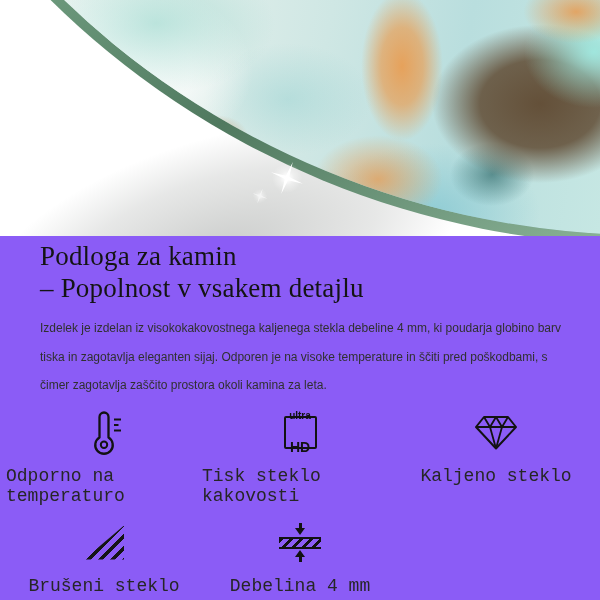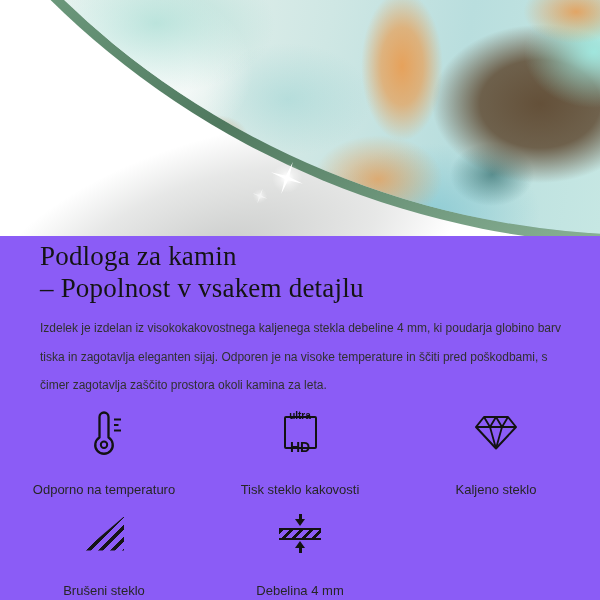--- a/index.html
+++ b/index.html
@@ -65,21 +65,21 @@
     margin-top:10px; width:522px; font-size:12px; line-height:28.5px; color:#303030;
   }
 
   
   .features {
     margin:10px 0 0 -34px;
     display:grid; grid-template-columns:repeat(3,196px); row-gap:14px;
   }
   .feature { display:flex; flex-direction:column; align-items:center; }
   .icon-slot { height:46px; display:flex; align-items:center; justify-content:center; }
-  .f-label { margin-top:26px; font-size:13px; color:#262626; }
+  .f-label { margin-top:10px; font-size:18px; color:#262626;font-family:Liberation Mono, monospace; }
   .ic { display:block; }
 
   
   .uhd {
     width:33px; height:33px; border:2.4px solid #121212; border-radius:2px;
     display:flex; flex-direction:column; align-items:center; justify-content:center; line-height:1;
     color:#121212;
   }
   .uhd-top { font-size:10px; font-weight:700; }
   .uhd-bottom { font-size:14px; font-weight:700; margin-top:19px; }

